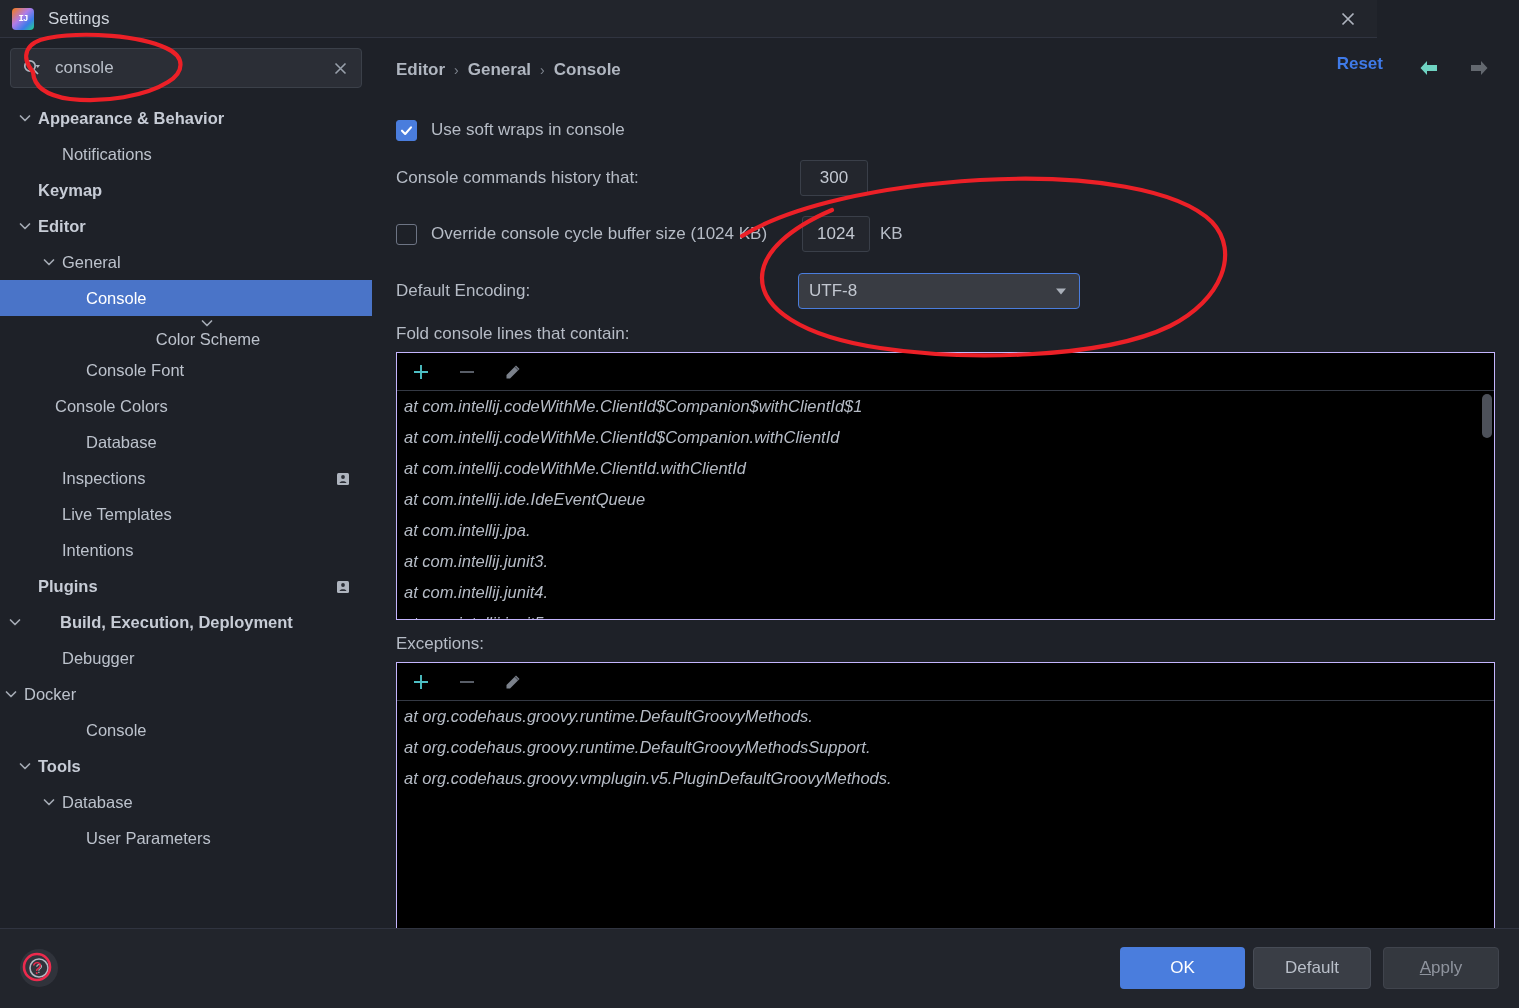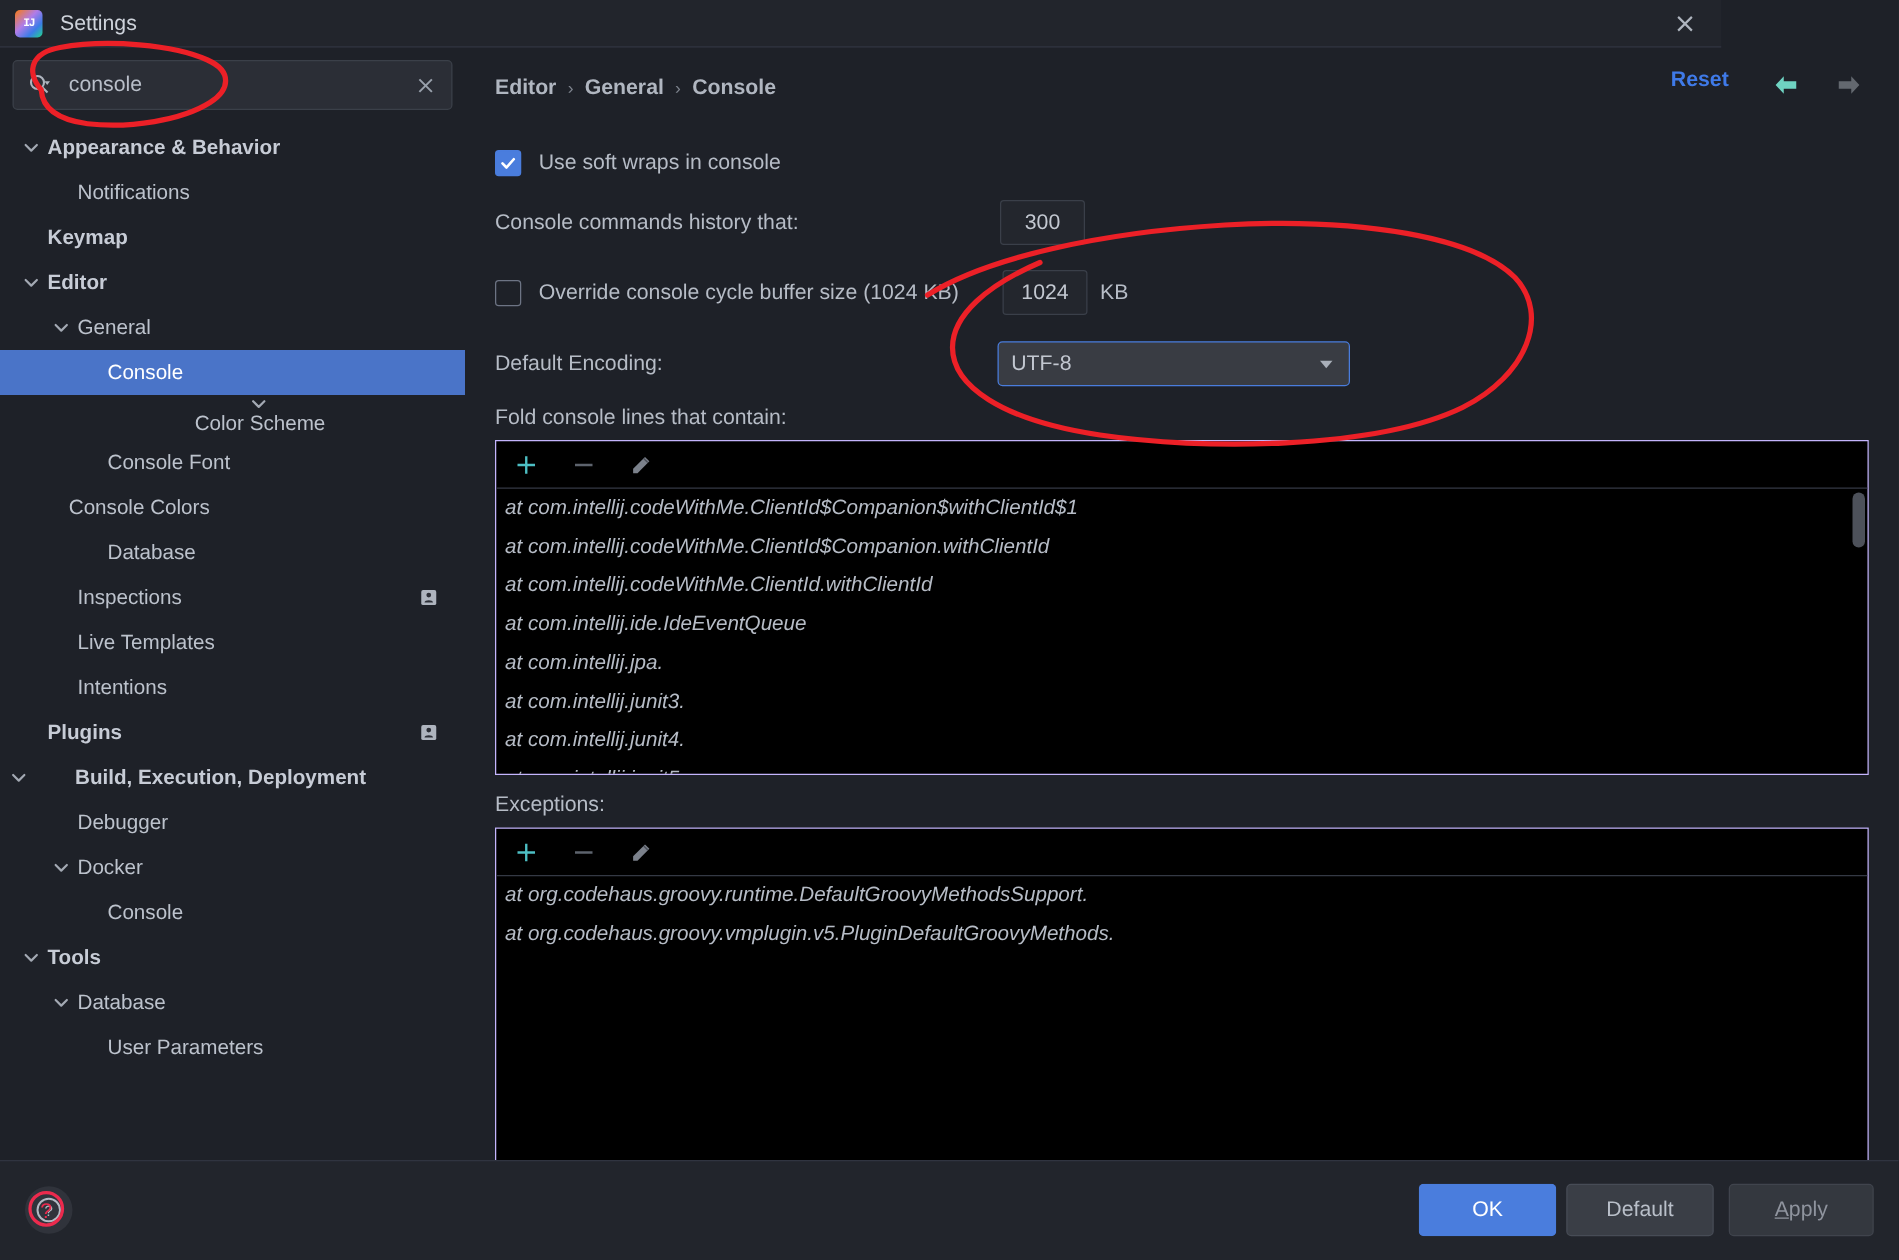--- a/index.html
+++ b/index.html
@@ -295,21 +295,21 @@
   .btn {
     position: absolute;
     top: 18px;
     height: 42px;
     border-radius: 4px;
     display: flex; align-items: center; justify-content: center;
     font-size: 17px;
     cursor: pointer;
     border: 1px solid transparent;
   }
-  .btn-ok     { right: 274px; width: 110px; background: #4a7ddd; color: #ffffff; }
+  .btn-ok     { right: 274px; width: 125px; background: #4a7ddd; color: #ffffff; }
   .btn-cancel { right: 148px; width: 118px; background: #3a3e46; color: #b9bfc9; border-color: #474c56; }
   .btn-apply  { right: 20px;  width: 116px; background: #34383f; color: #8f949e; border-color: #40444d; }
   .btn-apply .u { text-decoration: underline; }
 
   
   .annot {
     position: absolute;
     left: 0; top: 0;
     width: 1519px; height: 1008px;
     pointer-events: none;
@@ -482,21 +482,21 @@
         <span class="tree-label">Build, Execution, Deployment</span>
       </div>
       <div class="tree-item" style="padding-left: 38px;">
         <span class="twisty empty">
           <svg width="14" height="14" viewBox="0 0 14 14">
             <path d="M2.5 5 L7 9.5 L11.5 5" stroke="#a3a9b3" stroke-width="1.7" fill="none" stroke-linecap="round" stroke-linejoin="round"></path>
           </svg>
         </span>
         <span class="tree-label">Debugger</span>
       </div>
-      <div class="tree-item" style="padding-left: 38px;">
+      <div class="tree-item" style="">
         <span class="twisty">
           <svg width="14" height="14" viewBox="0 0 14 14">
             <path d="M2.5 5 L7 9.5 L11.5 5" stroke="#a3a9b3" stroke-width="1.7" fill="none" stroke-linecap="round" stroke-linejoin="round"></path>
           </svg>
         </span>
         <span class="tree-label">Docker</span>
       </div>
       <div class="tree-item" style="padding-left: 62px;">
         <span class="twisty empty">
           <svg width="14" height="14" viewBox="0 0 14 14">
@@ -643,20 +643,21 @@
               </svg>
             </span>
             <span class="tb-btn">
               <svg width="22" height="22" viewBox="0 0 22 22">
                 <path d="M4.5 17.5 L4.5 14 L14 4.5 L17.5 8 L8 17.5 Z" fill="#7b818b"></path>
                 <path d="M13 5.8 L16.2 9" stroke="#4a4f58" stroke-width="1.2" fill="none"></path>
               </svg>
             </span>
           </div>
           <div class="list-body" id="exc-list" style="height:230px;">
+              <div class="list-row">at org.codehaus.groovy.runtime.DefaultGroovyMethods.</div>
               <div class="list-row">at org.codehaus.groovy.runtime.DefaultGroovyMethodsSupport.</div>
               <div class="list-row">at org.codehaus.groovy.vmplugin.v5.PluginDefaultGroovyMethods.</div>
             </div>
         </div>
       </div>
 
     </div>
   </div>
 
   <div class="bottombar">

